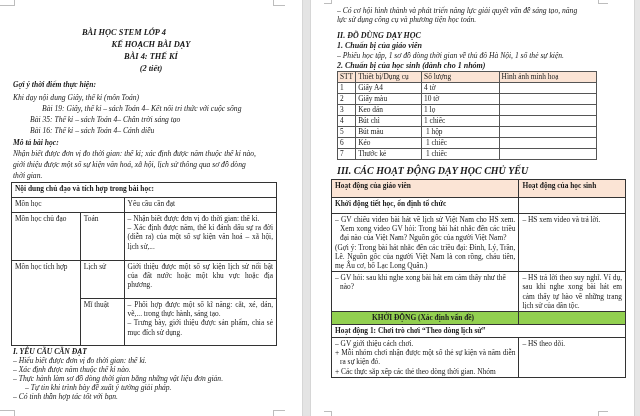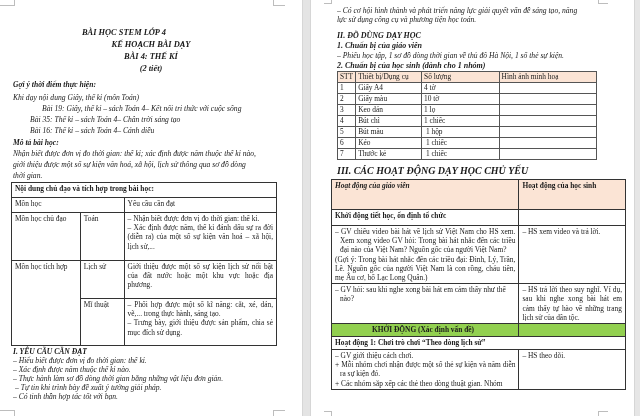--- a/index.html
+++ b/index.html
@@ -90,21 +90,21 @@
         <span style="display:block">– Trưng bày, giới thiệu được sản phẩm, chia sẻ mục đích sử dụng.</span>
       </td>
     </tr>
   </tbody>
     </table>
 
   <div class="txt b" style="left:13px;top:347px;">I. YÊU CẦU CẦN ĐẠT</div>
   <div class="txt" style="left:13px;top:357px;line-height:8.6px;">– Hiểu biết được đơn vị đo thời gian: thế kỉ.</div>
   <div class="txt" style="left:13px;top:366px;line-height:8.6px;">– Xác định được năm thuộc thế kỉ nào.</div>
   <div class="txt" style="left:13px;top:375px;line-height:8.6px;">– Thực hành làm sơ đồ dòng thời gian bằng những vật liệu đơn giản.</div>
-  <div class="txt" style="left:15px;top:384px;line-height:8.6px;">– Tự tin khi trình bày đề xuất ý tưởng giải pháp.</div>
+  <div class="txt" style="left:25px;top:384px;line-height:8.6px;">– Tự tin khi trình bày đề xuất ý tưởng giải pháp.</div>
   <div class="txt" style="left:13px;top:393px;line-height:8.6px;">– Có tinh thần hợp tác tốt với bạn.</div>
 
   <div class="crop tr" style="left:0;top:410px;width:15px;height:6px;border-bottom-width:0;border-left-width:0;border-right-width:1px;border-top-width:1px;"></div>
   <div class="crop" style="left:273px;top:0;width:12px;height:6px;border-left-width:1px;border-bottom-width:1px;"></div>
   <div class="crop" style="left:273px;top:410px;width:12px;height:6px;border-left-width:1px;border-top-width:1px;"></div>
 </div>
 
 <div class="gutter"></div>
 
 <div class="page" id="page-right">
@@ -180,21 +180,21 @@
 
   <div class="txt b" style="left:26px;top:166px;font-size:10px;">III. CÁC HOẠT ĐỘNG DẠY HỌC CHỦ YẾU</div>
 
   <table id="activity-table" style="left:20px;top:179px;width:295px;">
     <colgroup>
         <col style="width:188px">
         <col style="width:107px">
       </colgroup>
     <tbody>
         <tr class="head">
-      <td style="height:30px;font-style:italic;">Hoạt động của giáo viên</td>
+      <td style="height:18px;">Hoạt động của giáo viên</td>
       <td>Hoạt động của học sinh</td>
     </tr>
     <tr>
       <td class="b" style="height:16px;">Khởi động tiết học, ổn định tổ chức</td>
       <td></td>
     </tr>
     <tr>
       <td class="just">
         <span class="ind" style="text-indent:-5px;">– GV chiếu video bài hát về lịch sử Việt Nam cho HS xem. Xem xong video GV hỏi: Trong bài hát nhắc đến các triều đại nào của Việt Nam? Nguồn gốc của người Việt Nam?</span>
         <span style="display:block;">(Gợi ý: Trong bài hát nhắc đến các triều đại: Đinh, Lý, Trần, Lê. Nguồn gốc của người Việt Nam là con rồng, cháu tiên, mẹ Âu cơ, bố Lạc Long Quân.)</span>
@@ -211,21 +211,21 @@
       <td style="height:13px;padding-left:40px;">KHỞI ĐỘNG (Xác định vấn đề)</td>
       <td></td>
     </tr>
     <tr>
       <td colspan="2" class="b" style="height:13px;">Hoạt động 1: Chơi trò chơi “Theo dòng lịch sử”</td>
     </tr>
     <tr>
       <td class="just">
         <span style="display:block;">– GV giới thiệu cách chơi.</span>
         <span class="ind" style="text-indent:-5px;">+ Mỗi nhóm chơi nhận được một số thẻ sự kiện và năm diễn ra sự kiện đó.</span>
-        <span class="ind" style="text-indent:-5px;">+ Các nhóm sắp xếp các thẻ theo dòng thuật gian. Nhóm</span>
+        <span class="ind" style="text-indent:-5px;">+ Các thực sắp xếp các thẻ theo dòng thời gian. Nhóm</span>
       </td>
       <td>– HS theo dõi.</td>
     </tr>
   </tbody>
     </table>
 
   <div class="crop" style="left:13px;top:411px;width:8px;height:5px;border-right-width:1px;border-top-width:1px;"></div>
   <div class="crop" style="left:287px;top:411px;width:10px;height:5px;border-left-width:1px;border-top-width:1px;"></div>
 </div>
 

